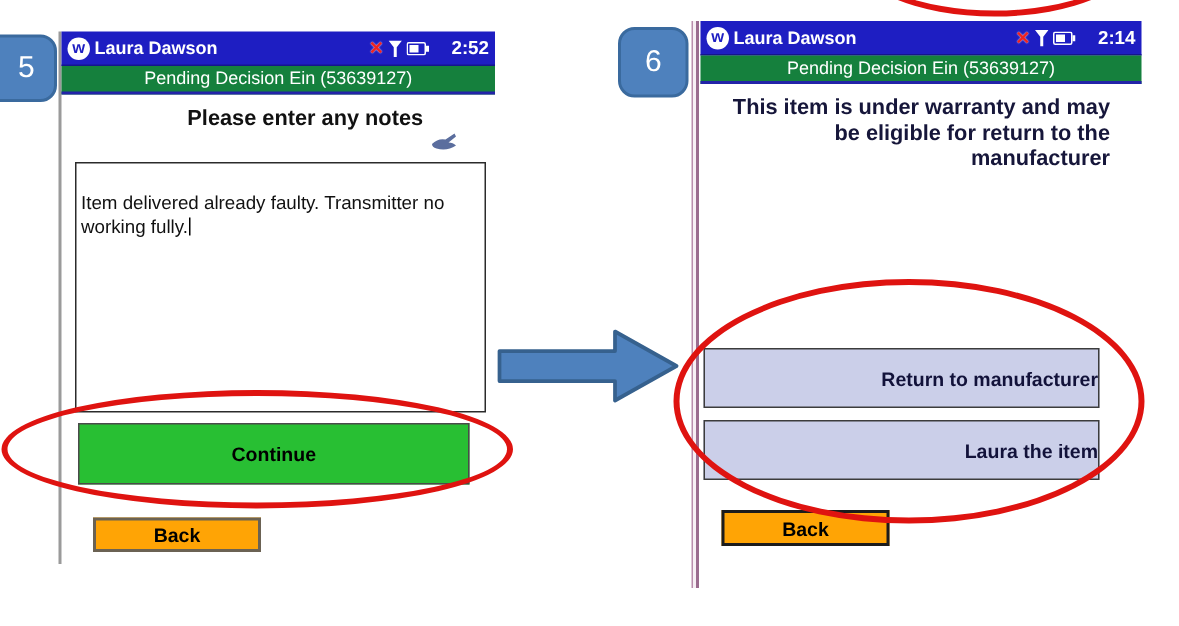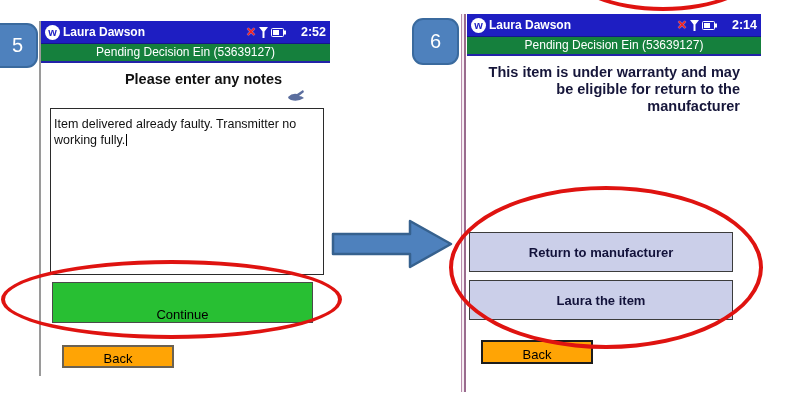--- a/index.html
+++ b/index.html
@@ -75,28 +75,28 @@
   }
   .sip-icon { position: absolute; right: 24px; top: 66px; cursor: pointer; }
   .notes-box {
     position: absolute;
     left: 9px; top: 87px;
     width: 274px; height: 167px;
     border: 1px solid #2b2b2b;
     background: #fff;
     font-size: 12.5px;
     color: #111;
-    padding: 8px 3px;
+    padding: 19px 3px;
     line-height: 1.25;
     text-align: left;
   }
   .caret { display: inline-block; width: 1px; height: 12px; background: #000; margin-left: 1px; vertical-align: -2px; }
 
-  .btn { position: absolute; display: flex; align-items: flex-end; justify-content: center;
-         font-weight: normal; font-size: 13px; color: #000; cursor: pointer; }
+  .btn { position: absolute; display: flex; align-items: center; justify-content: center;
+         font-weight: bold; font-size: 13px; color: #000; cursor: pointer; }
   #continue-btn {
     left: 11px; top: 261px; width: 261px; height: 41px;
     background: #28bf33;
     border: 1px solid #4a4a4a;
   }
   #back-btn-left {
     left: 21px; top: 324px; width: 112px; height: 23px;
     background: #ffa405;
     border: 2px solid #6b6253;
   }
@@ -109,21 +109,21 @@
     font-size: 14.5px;
     font-weight: bold;
     color: #16163a;
     line-height: 1.18;
   }
   .decision-btn {
     position: absolute;
     left: 2px; width: 264px; height: 40px;
     background: #cbcfe9;
     border: 1px solid #3c3c3c;
-    display: flex; align-items: center; justify-content: center;
+    display: flex; align-items: center; justify-content: flex-end;
     font-weight: bold; font-size: 13px; color: #12123a;
     cursor: pointer;
   }
   #return-btn { top: 218px; }
   #scrap-btn  { top: 266px; }
   #back-btn-right {
     left: 14px; top: 326px; width: 112px; height: 24px;
     background: #ffa405;
     border: 2px solid #1c1c1c;
   }

